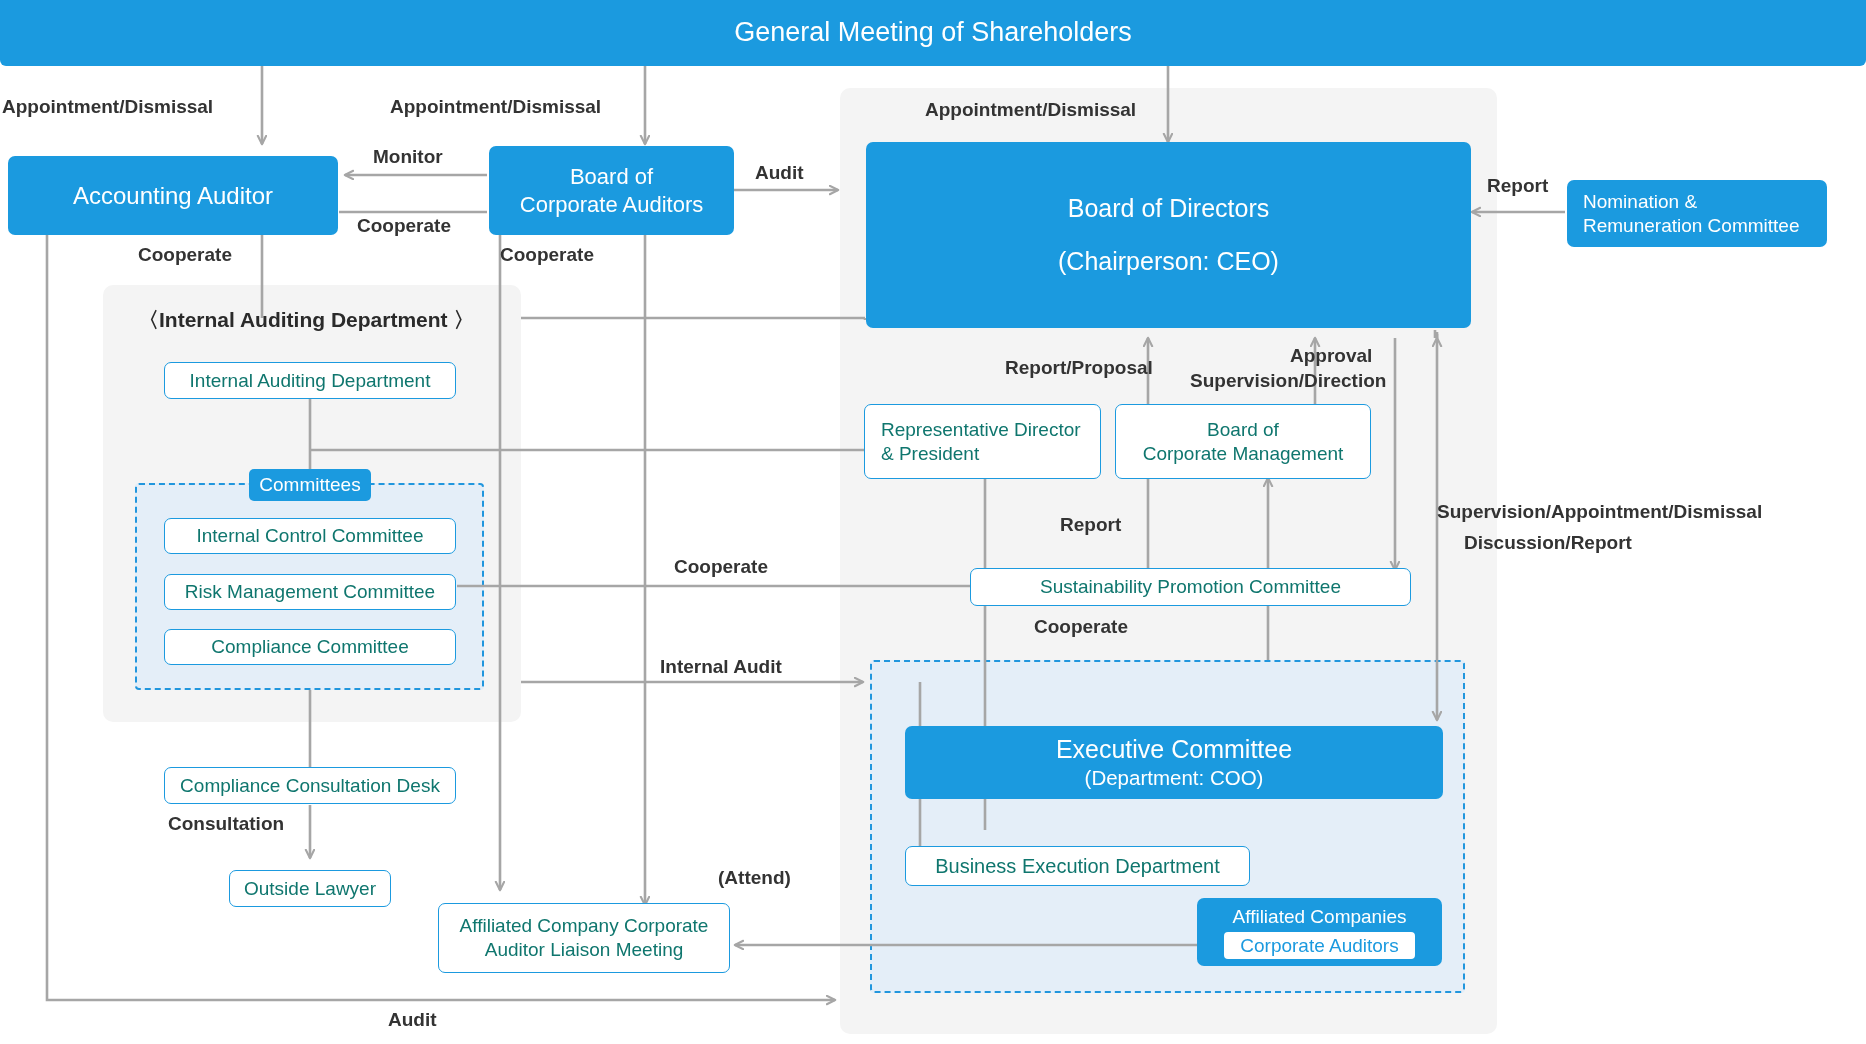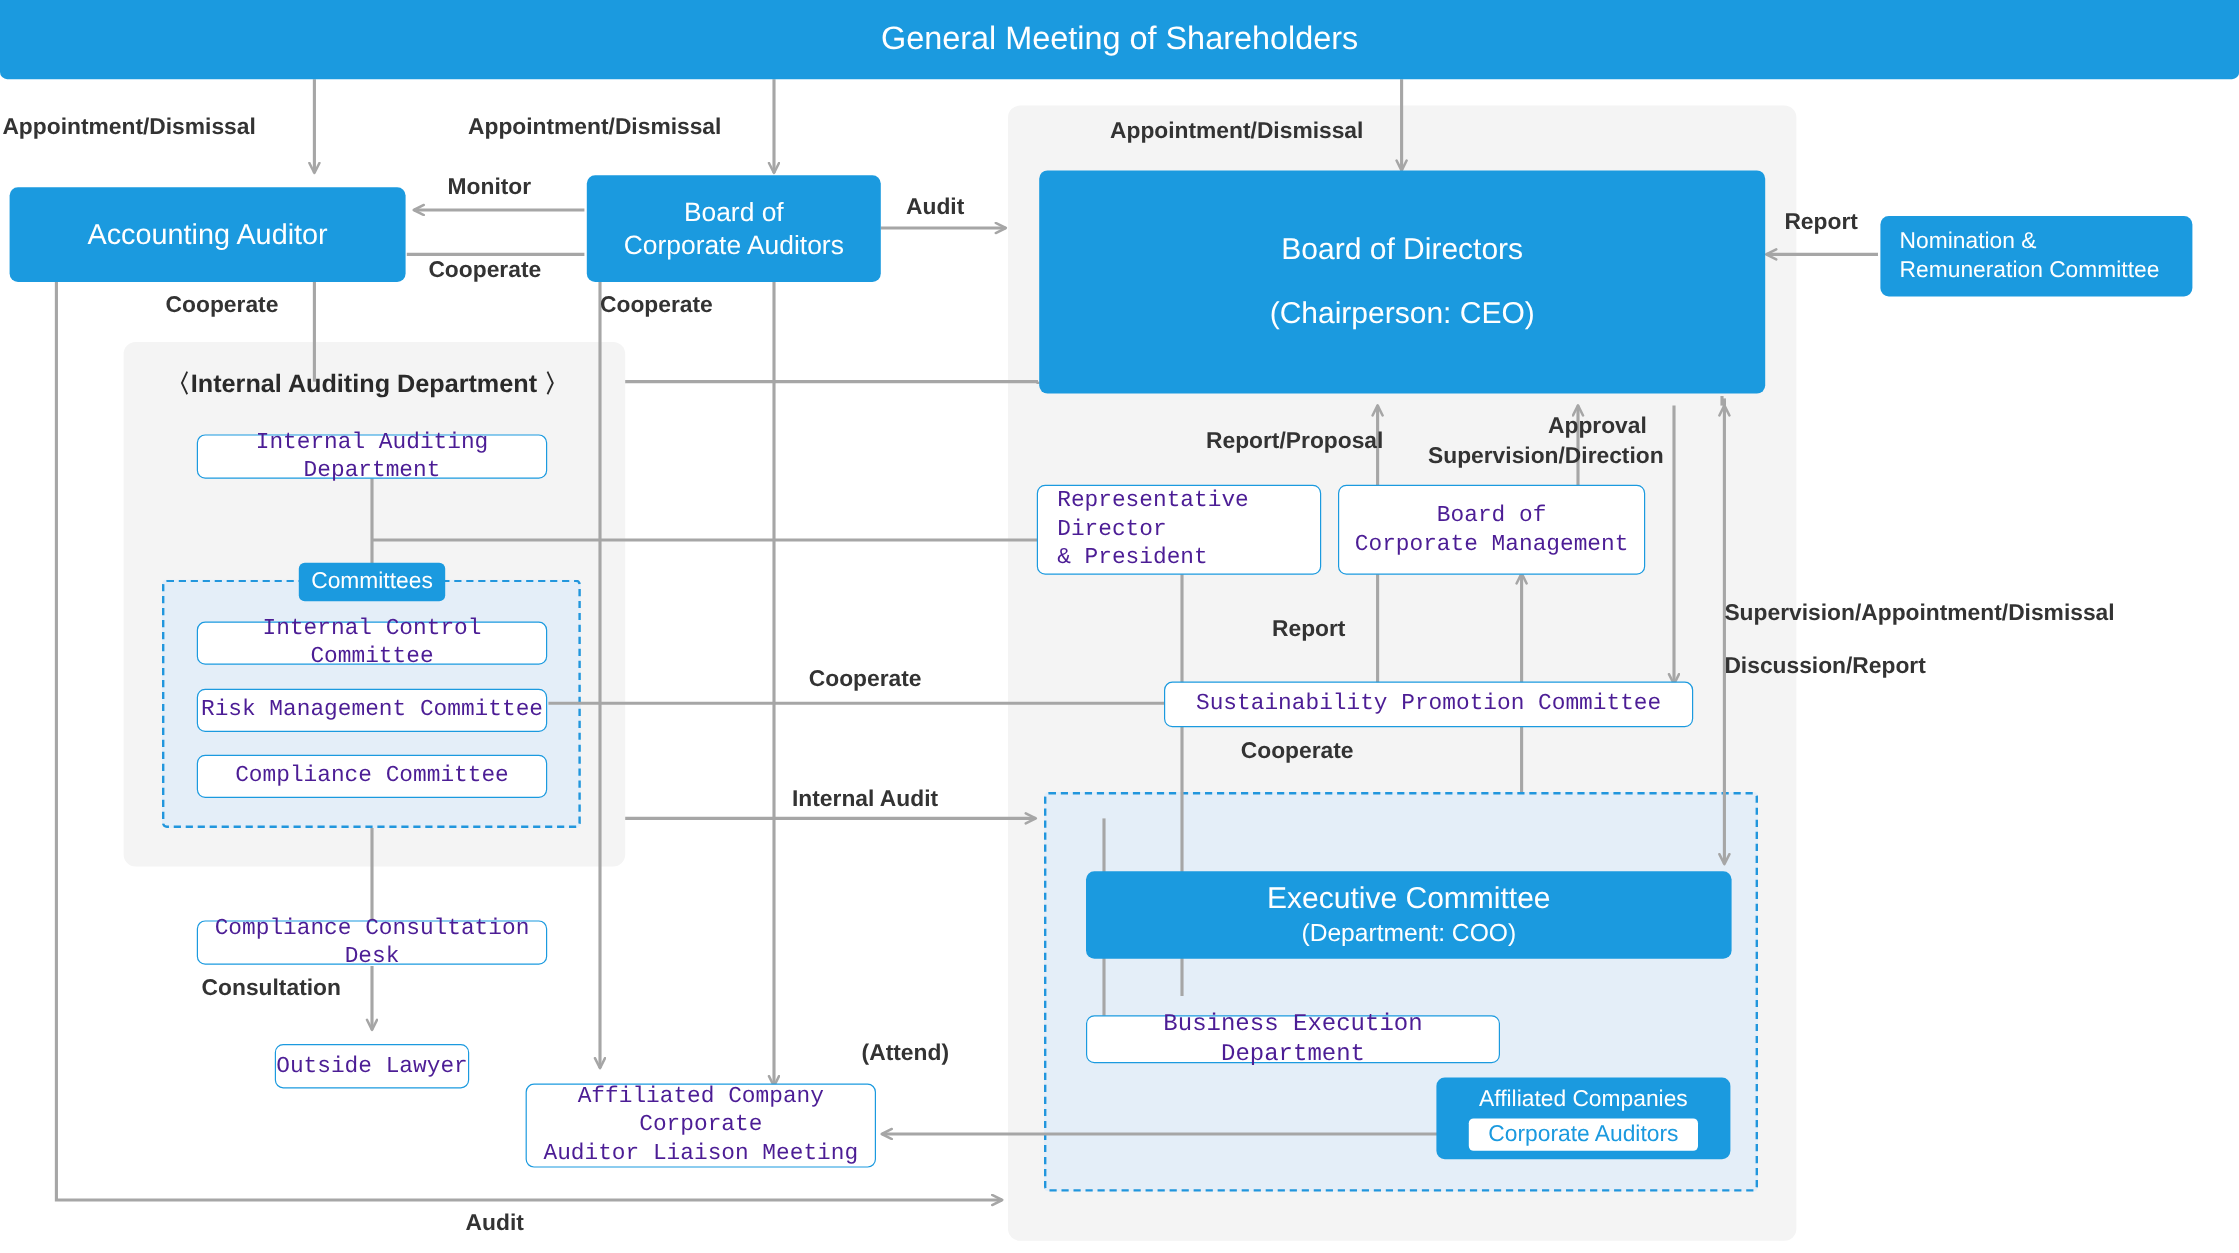--- a/index.html
+++ b/index.html
@@ -42,23 +42,22 @@
     border-radius: 7px;
     line-height: 1.25;
   }
   .box.solid {
     background: #1b9adf;
     color: #ffffff;
     border: none;
   }
   .box.outline {
     background: #ffffff;
-    color: #4c1d95;
+    color: #0f766e;
     border: 1.6px solid #1b9adf;
-    font-family: Liberation Mono, monospace;
   }
   .box.leftal { justify-content: flex-start; padding-left: 16px; text-align: left; }
   
   .lbl {
     position: absolute;
     color: #333333;
     font-weight: bold;
     font-size: 19px;
     line-height: 1.25;
     white-space: nowrap;
@@ -261,21 +260,21 @@
 
   <div class="lbl" style="left:357px; top:214px;">Cooperate</div>
   <div class="lbl" style="left:138px; top:243px;">Cooperate</div>
   <div class="lbl" style="left:500px; top:243px;">Cooperate</div>
 
   <div class="lbl" style="left:974px; top:356px;margin-left:31px;">Report/Proposal</div>
   <div class="lbl" style="left:1290px; top:344px;">Approval</div>
   <div class="lbl" style="left:1190px; top:369px;">Supervision/Direction</div>
 
   <div class="lbl" style="left:1437px; top:500px;">Supervision/Appointment/Dismissal</div>
-  <div class="lbl" style="left:1437px; top:544px;">Discussion/Report</div>
+  <div class="lbl" style="left:1437px; top:531px;padding-left:27px;">Discussion/Report</div>
 
   <div class="lbl" style="left:1060px; top:513px;">Report</div>
   <div class="lbl" style="left:674px; top:555px;">Cooperate</div>
   <div class="lbl" style="left:1034px; top:615px;">Cooperate</div>
 
   <div class="lbl" style="left:660px; top:655px;">Internal Audit</div>
   <div class="lbl" style="left:168px; top:812px;">Consultation</div>
   <div class="lbl" style="left:718px; top:866px;text-align:right;">(Attend)</div>
   <div class="lbl" style="left:388px; top:1008px;">Audit</div>
 

